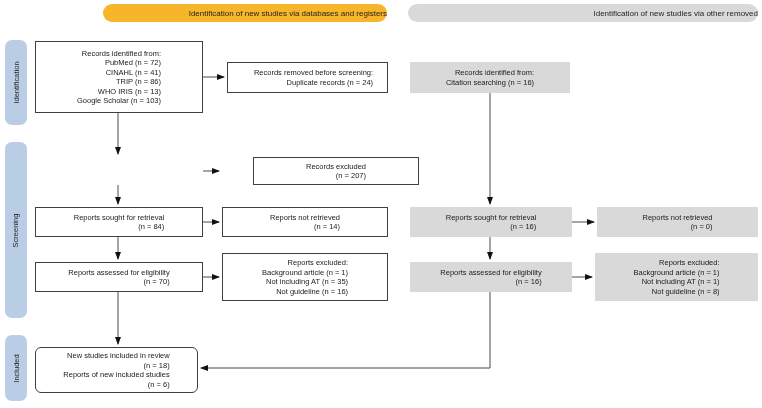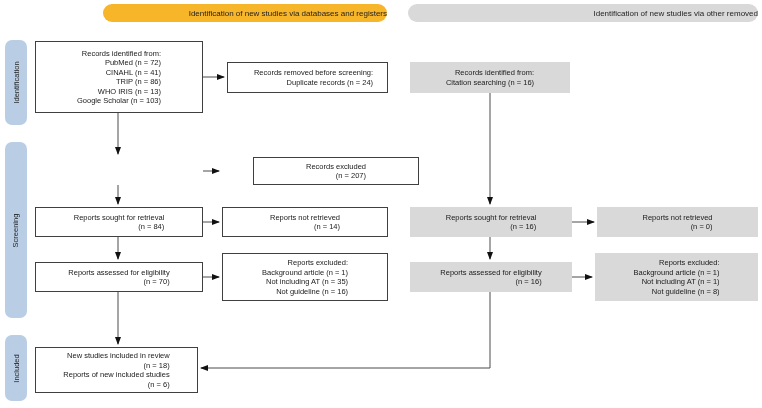--- a/index.html
+++ b/index.html
@@ -105,21 +105,21 @@
     <span class="txt">Reports assessed for eligibility
 (n = 16)</span>
   </div>
   <div class="node gray-node" style="left:595px;top:253px;width:163px;height:48px;">
     <span class="txt">Reports excluded:
 Background article (n = 1)
 Not including AT (n = 1)
 Not guideline (n = 8)</span>
   </div>
 
-  <div class="node white-node" style="left:35px;top:347px;width:163px;height:46px;">
+  <div class="node white-node" style="left:35px;top:347px;width:163px;height:46px;border-radius:6px;">
     <span class="txt">New studies included in review
 (n = 18)
 Reports of new included studies
 (n = 6)</span>
   </div>
 
   <svg id="arrows" width="762" height="408" viewBox="0 0 762 408">
     <defs>
       <marker id="ah" viewBox="0 0 8 6" markerWidth="8" markerHeight="6" refX="7" refY="3" orient="auto">
         <path d="M0,0 L8,3 L0,6 Z" fill="#111111"></path>

